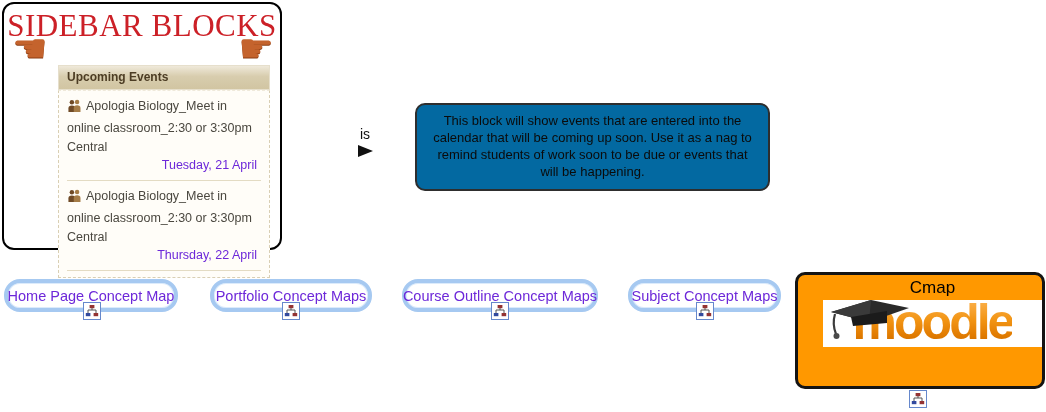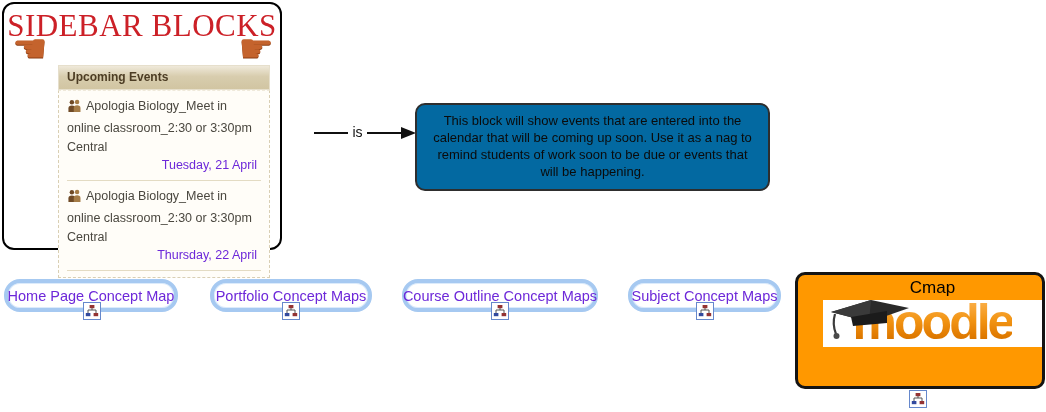--- a/index.html
+++ b/index.html
@@ -34,21 +34,21 @@
     border-bottom: 1px dashed #d9cfb4; border-top: 1px dashed #efe9da;
     padding: 4px 6px 2px 6px;
   }
   .event-item { color: #4a473f; line-height: 1.5; padding: 2px 2px 0 2px; }
   .event-text .ppl-icon { display: inline-block; vertical-align: -3px; margin-right: 4px; }
   .event-date { text-align: right; color: #6d28d9; padding: 0 4px 2px 0; }
   .event-divider { border: none; border-top: 1px solid #e3dbc3; margin: 3px 2px 4px 2px; }
 
   
   .connector { position: absolute; left: 314px; top: 125px; width: 102px; height: 16px;
-               display: flex; align-items: center; }
+               display: flex; align-items: center; flex-direction: column; }
   .conn-seg { flex: 1 1 auto; border-top: 2px solid #101010; }
   .conn-label { font-size: 14px; color: #101010; padding: 0 4px 2px 4px; line-height: 1; }
   .conn-arrowhead { width: 0; height: 0; border-left: 15px solid #101010;
                     border-top: 6px solid transparent; border-bottom: 6px solid transparent; }
 
   
   .description-node {
     position: absolute; left: 415px; top: 103px; width: 355px; min-height: 68px;
     background: #0369a1; border: 2px solid #2e2e2e; border-radius: 10px;
     padding: 8px 12px; text-align: center; font-size: 13px; color: #0b0b0b; line-height: 1.3;

